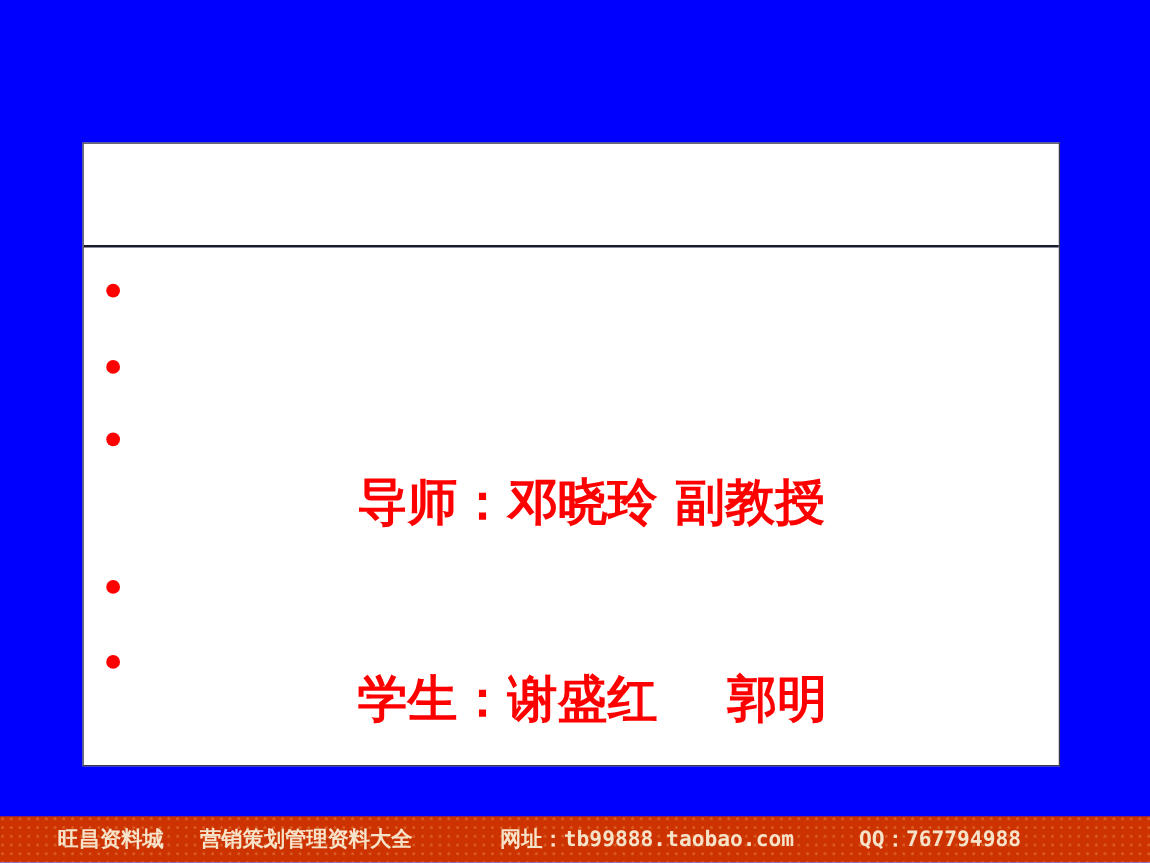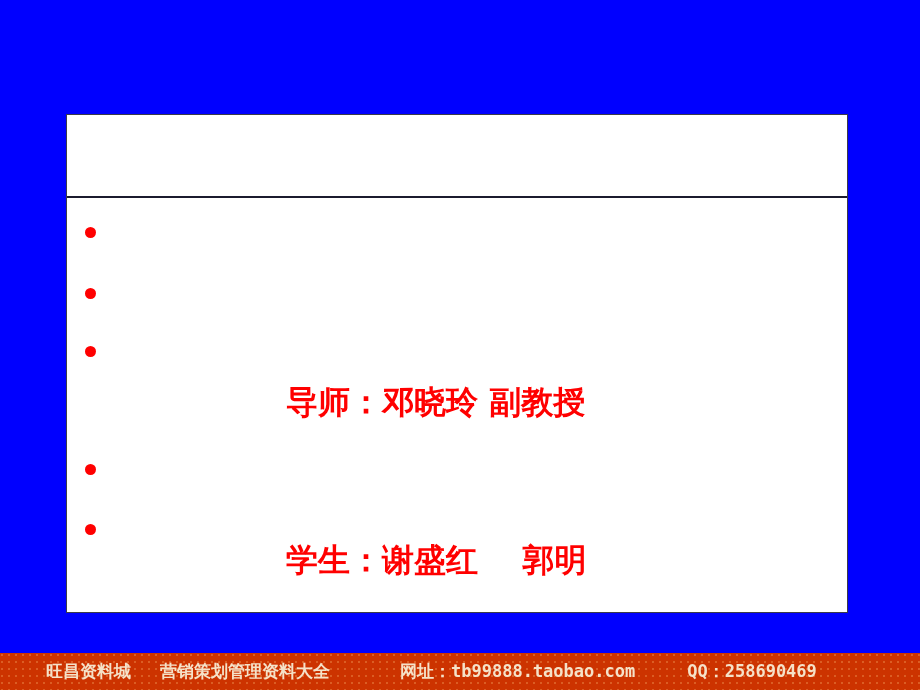--- a/index.html
+++ b/index.html
@@ -69,21 +69,21 @@
     border-radius: 50%;
     background: #ff0000;
   }
 
   
   .body-line {
     position: absolute;
     color: #ff0000;
     font-family: "DejaVu Serif", "Liberation Serif", serif;
     font-weight: bold;
-    font-size: 32px;
+    font-size: 40px;
     line-height: 44px;
     white-space: pre;
     letter-spacing: 0px;
   }
 
   
   #footer-band {
     position: absolute;
     left: 0;
     top: 653px;
@@ -130,16 +130,16 @@
     <div class="body-line" style="left:219px; top:265px;">导师：邓晓玲 副教授</div>
 
     <div class="body-line" style="left:219px; top:403px;margin-top:20px;">学生：谢盛红    郭明</div>
 
   </div>
 
   <div id="footer-band">
     <span class="footer-item" id="footer-brand">旺昌资料城</span>
     <span class="footer-item" id="footer-tagline">营销策划管理资料大全</span>
     <span class="footer-item" id="footer-site-label">网址：tb99888.taobao.com</span>
-    <span class="footer-item" id="footer-qq">QQ：258690469</span>
+    <span class="footer-item" id="footer-qq">QQ：767794988</span>
   </div>
 
 </div>
 
 </body></html>

